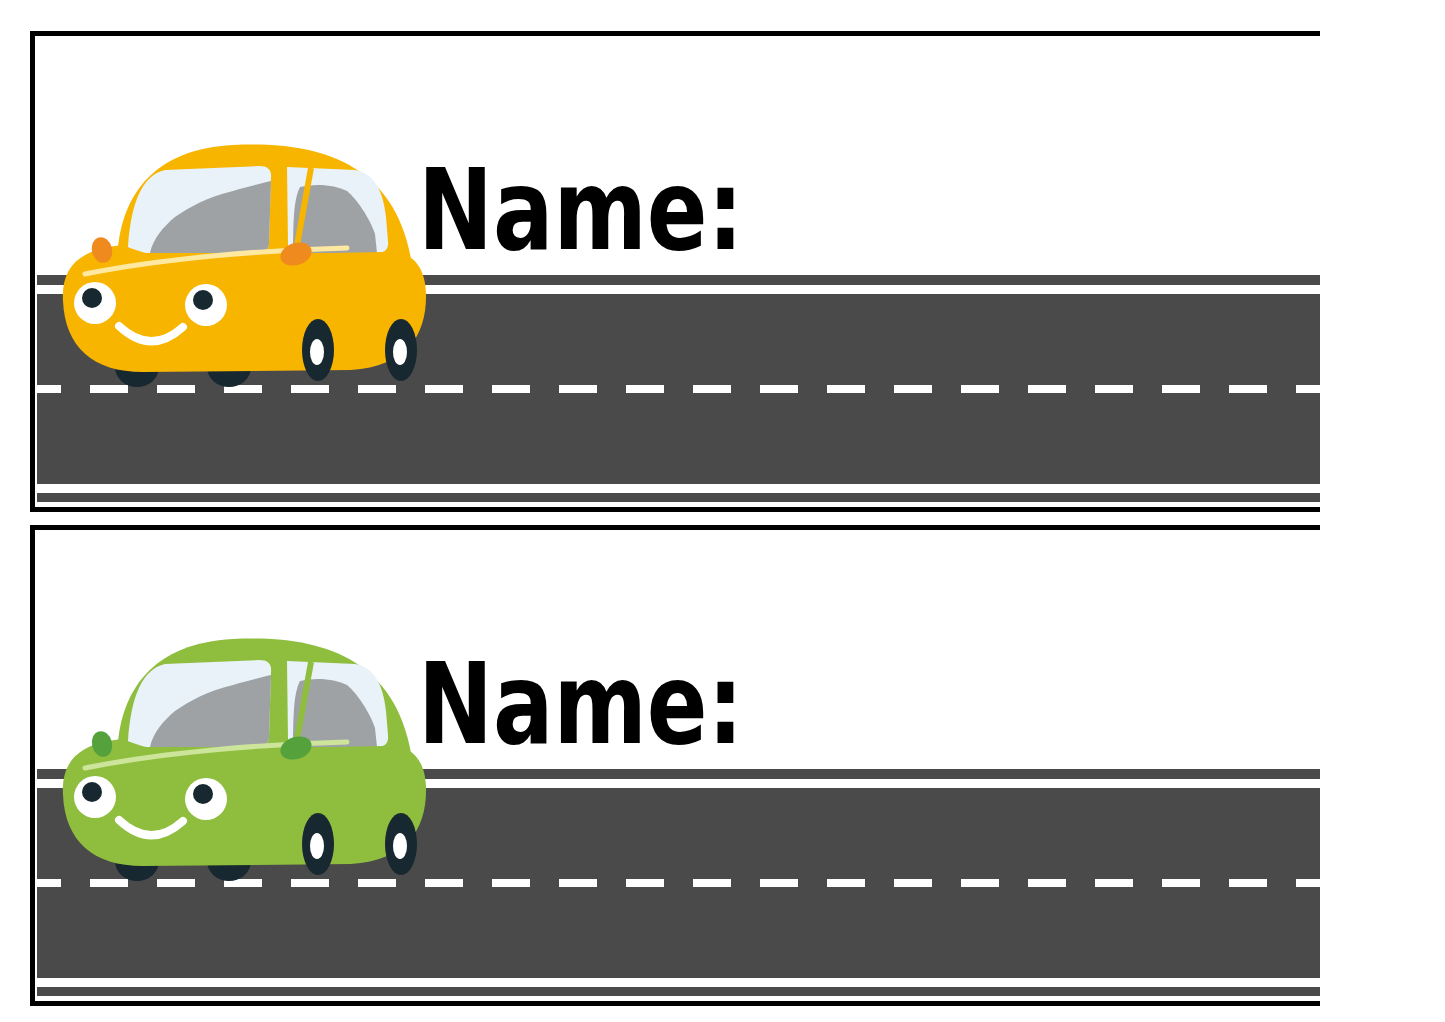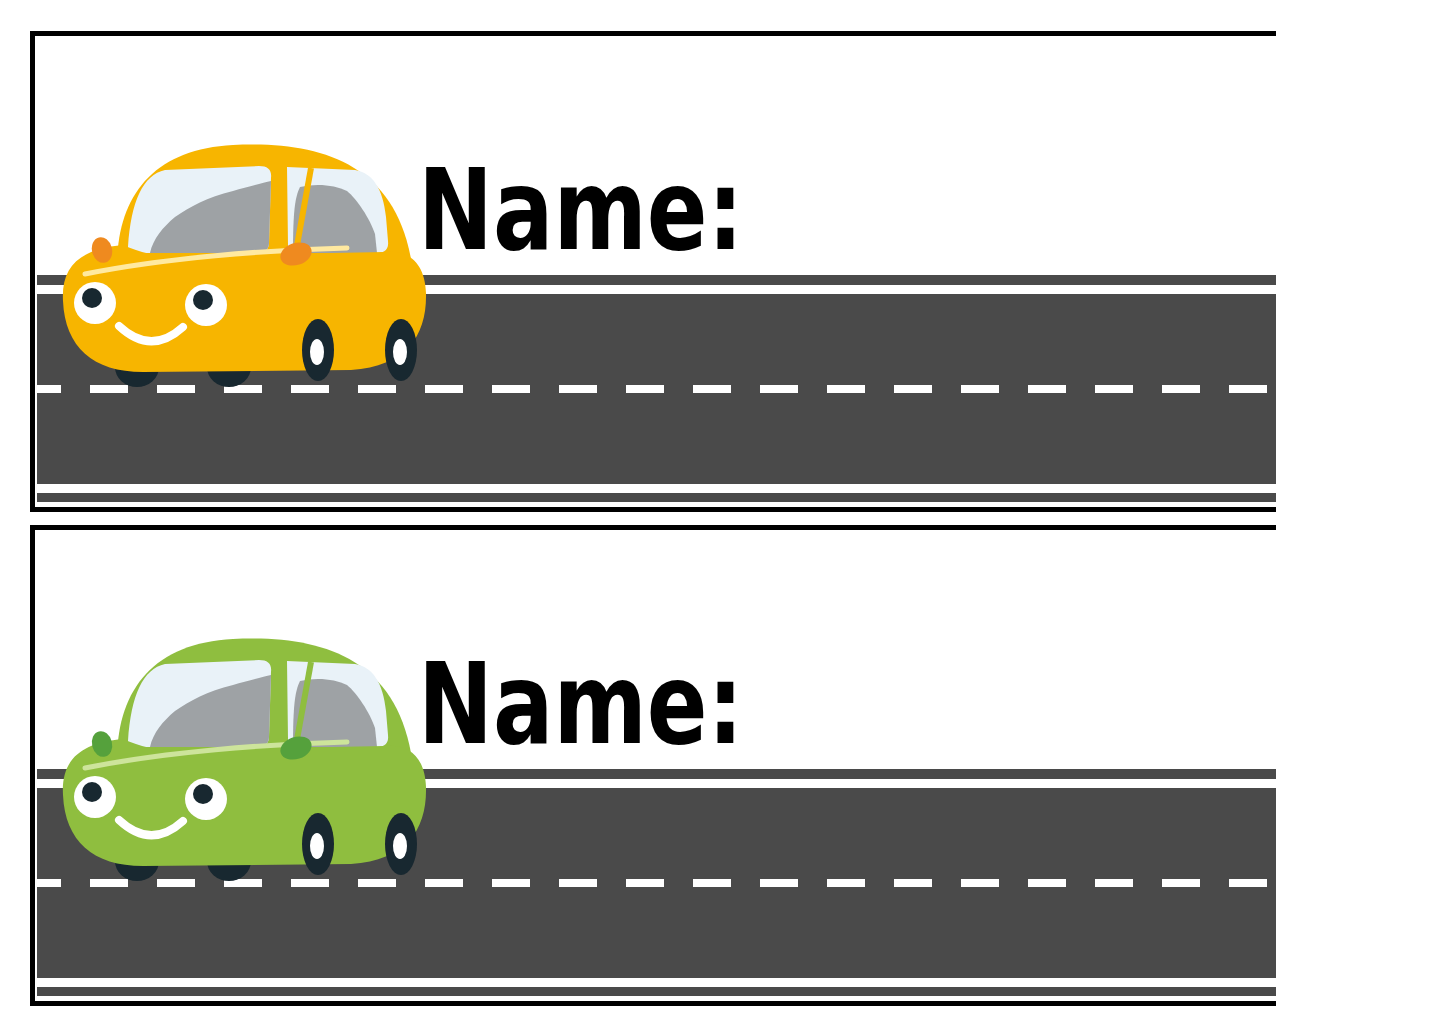--- a/index.html
+++ b/index.html
@@ -7,20 +7,21 @@
     padding: 0;
     background: var(--page-bg, #ffffff);
     font-family: "DejaVu Sans", "Liberation Sans", sans-serif;
   }
   .sheet {
     position: relative;
     width: 1276px;
     height: 1022px;
     background: var(--page-bg, #ffffff);
     overflow: hidden;
+    padding-left: 44px;
   }
   .card {
     position: absolute;
     left: 30px;
     width: 1386px;
     height: 481px;
     border: 5px solid var(--card-border, #000000);
     box-sizing: border-box;
     background: #ffffff;
   }

